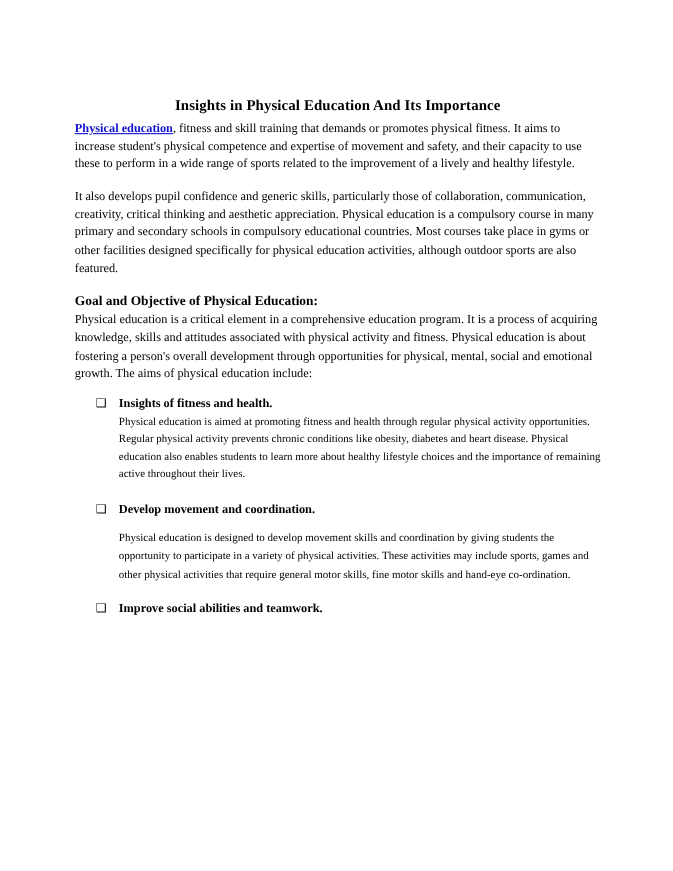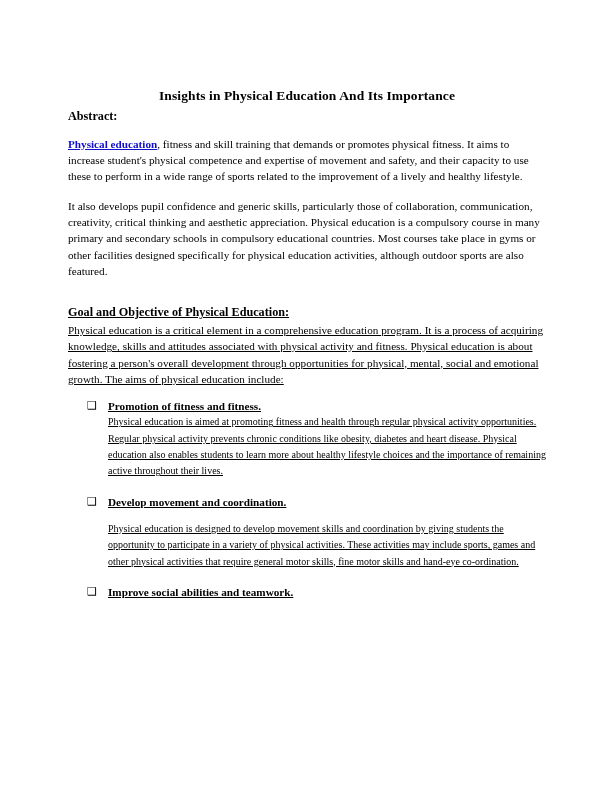--- a/index.html
+++ b/index.html
@@ -66,22 +66,21 @@
     margin-bottom: 0;
   }
 
   a.doclink {
     color: #1111CC;
     text-decoration: underline;
     font-weight: bold;
   }
 
   .goal-block {
-    margin-top: 26px;
-    text-decoration: underline;
+    margin-top: 14px;
   }
 
   .bullets {
     margin: 11px 0 0 0;
     padding: 0;
     list-style: none;
   }
   .bullet-item {
     position: relative;
     padding-left: 40px;
@@ -112,35 +111,34 @@
 </style>
 </head>
 <body>
 
 <div class="page">
   <div class="content">
 
     <h1 class="doc-title">Insights in Physical Education And Its Importance</h1>
 
 
-    <h2 class="section-head abstract-head">Abstract:</h2>
 
     <p class="body-text para"><a class="doclink" href="#">Physical education</a><span>, fitness and skill training that demands or promotes physical fitness. It aims to increase student's physical competence and expertise of movement and safety, and their capacity to use these to perform in a wide range of sports related to the improvement of a lively and healthy lifestyle.</span></p>
 
     <p class="body-text para" style="margin-top:13px;"> It also develops pupil confidence and generic skills, particularly those of collaboration, communication, creativity, critical thinking and aesthetic appreciation. Physical education is a compulsory course in many primary and secondary schools in compulsory educational countries. Most courses take place in gyms or other facilities designed specifically for physical education activities, although outdoor sports are also featured.</p>
 
     <div class="goal-block">
       <h2 class="section-head">Goal and Objective of Physical Education:</h2>
       <p class="body-text para">Physical education is a critical element in a comprehensive education program. It is a process of acquiring knowledge, skills and attitudes associated with physical activity and fitness. Physical education is about fostering a person's overall development through opportunities for physical, mental, social and emotional growth. The aims of physical education include:</p>
 
       <ul class="bullets">
 
         <li class="bullet-item">
           <span class="bullet-marker">❑</span>
-          <p class="bullet-title">Promotion of fitness and fitness.</p>
+          <p class="bullet-title">Insights of fitness and health.</p>
           <p class="bullet-body">Physical education is aimed at promoting fitness and health through regular physical activity opportunities. Regular physical activity prevents chronic conditions like obesity, diabetes and heart disease. Physical education also enables students to learn more about healthy lifestyle choices and the importance of remaining active throughout their lives.</p>
         </li>
 
         <li class="bullet-item">
           <span class="bullet-marker">❑</span>
           <p class="bullet-title">Develop movement and coordination.</p>
           <p class="bullet-body spaced">Physical education is designed to develop movement skills and coordination by giving students the opportunity to participate in a variety of physical activities. These activities may include sports, games and other physical activities that require general motor skills, fine motor skills and hand-eye co-ordination.</p>
         </li>
 
         <li class="bullet-item">

